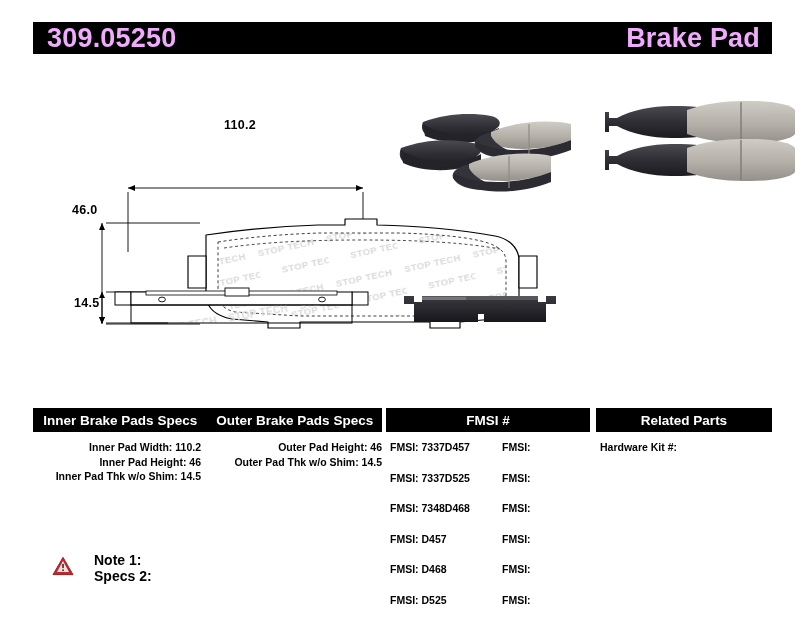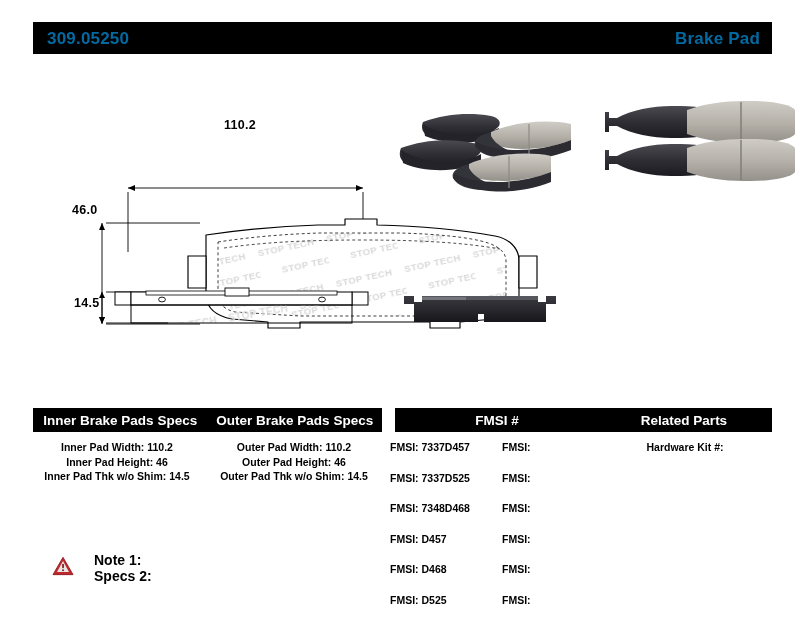--- a/index.html
+++ b/index.html
@@ -24,22 +24,22 @@
     width: 739px;
     height: 32px;
     background: #000000;
     display: flex;
     align-items: center;
     justify-content: space-between;
     box-sizing: border-box;
     padding: 0 12px 0 14px;
   }
   #title-bar .t {
-    color: #0369a1;
-    font-size: 17px;
+    color: #f0abfc;
+    font-size: 27px;
     font-weight: bold;
     letter-spacing: 0.2px;
     line-height: 1;
   }
 
   
   #drawings {
     position: absolute;
     left: 0;
     top: 60px;
@@ -83,21 +83,20 @@
   }
   .col-body {
     position: absolute;
     font-size: 10.5px;
     font-weight: bold;
     line-height: 14.6px;
   }
   .spec-row {
     display: block;
     white-space: nowrap;
-    text-align: center;
   }
   .spec-row .lbl { }
   .spec-row .val { }
 
   .body-inner { text-align: right; }
   .body-outer { text-align: right; }
 
   .fmsi-grid {
     display: grid;
     grid-template-columns: 96px auto;
@@ -332,43 +331,39 @@
     <rect x="22" y="17" width="44" height="3" fill="#7d7d86" opacity="0.8"></rect>
   </svg>
 </div>
 
 <div id="spec-table">
 
   <div class="hdr split" style="left:33px; top:0; width:349px;">
     <span>Inner Brake Pads Specs</span>
     <span>Outer Brake Pads Specs</span>
   </div>
-  <div class="hdr" style="left:395px; top:0; width:204px;">FMSI #</div>
+  <div class="hdr" style="left:386px; top:0; width:204px;">FMSI #</div>
   <div class="hdr" style="left:596px; top:0; width:176px;">Related Parts</div>
 
   <div class="col-body body-inner" style="left:33px; top:32px; width:168px;">
     <div class="spec-row">
       <span class="lbl">Inner Pad Width:</span>
       <span class="val">110.2</span>
     </div>
     <div class="spec-row">
       <span class="lbl">Inner Pad Height:</span>
       <span class="val">46</span>
     </div>
     <div class="spec-row">
       <span class="lbl">Inner Pad Thk w/o Shim:</span>
       <span class="val">14.5</span>
     </div>
   </div>
 
   <div class="col-body body-outer" style="left:206px; top:32px; width:176px;">
-    <div class="spec-row">
-      <span class="lbl">Outer Pad Width:</span>
-      <span class="val">110.2</span>
-    </div>
     <div class="spec-row">
       <span class="lbl">Outer Pad Height:</span>
       <span class="val">46</span>
     </div>
     <div class="spec-row">
       <span class="lbl">Outer Pad Thk w/o Shim:</span>
       <span class="val">14.5</span>
     </div>
   </div>
 

